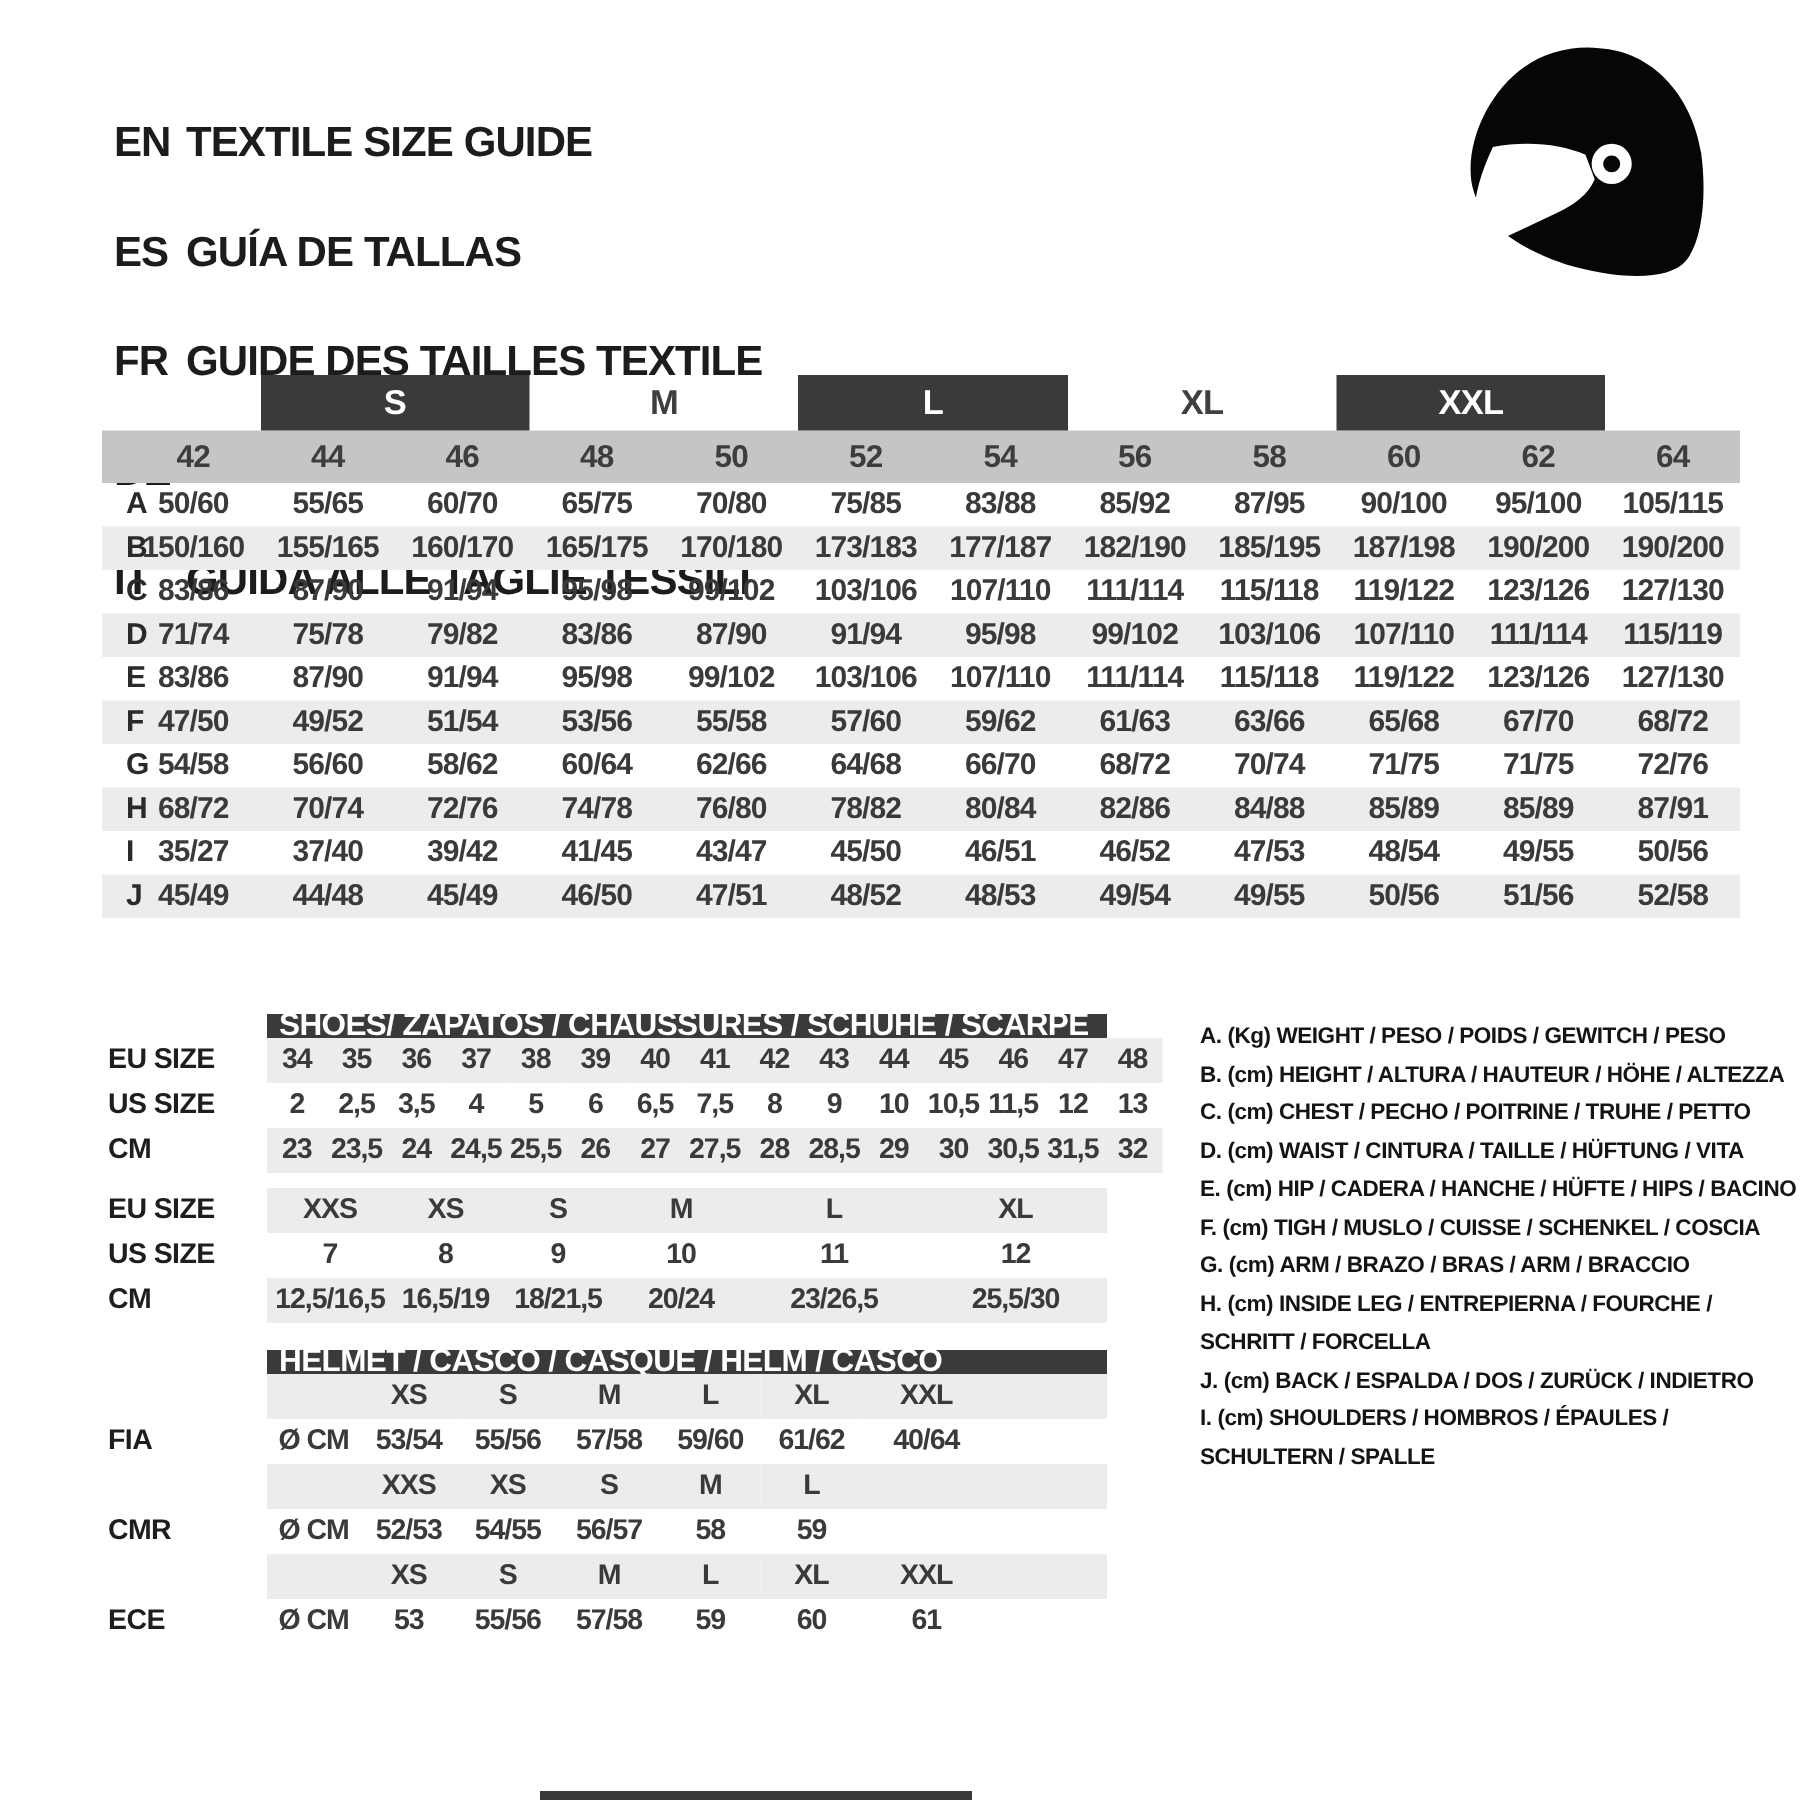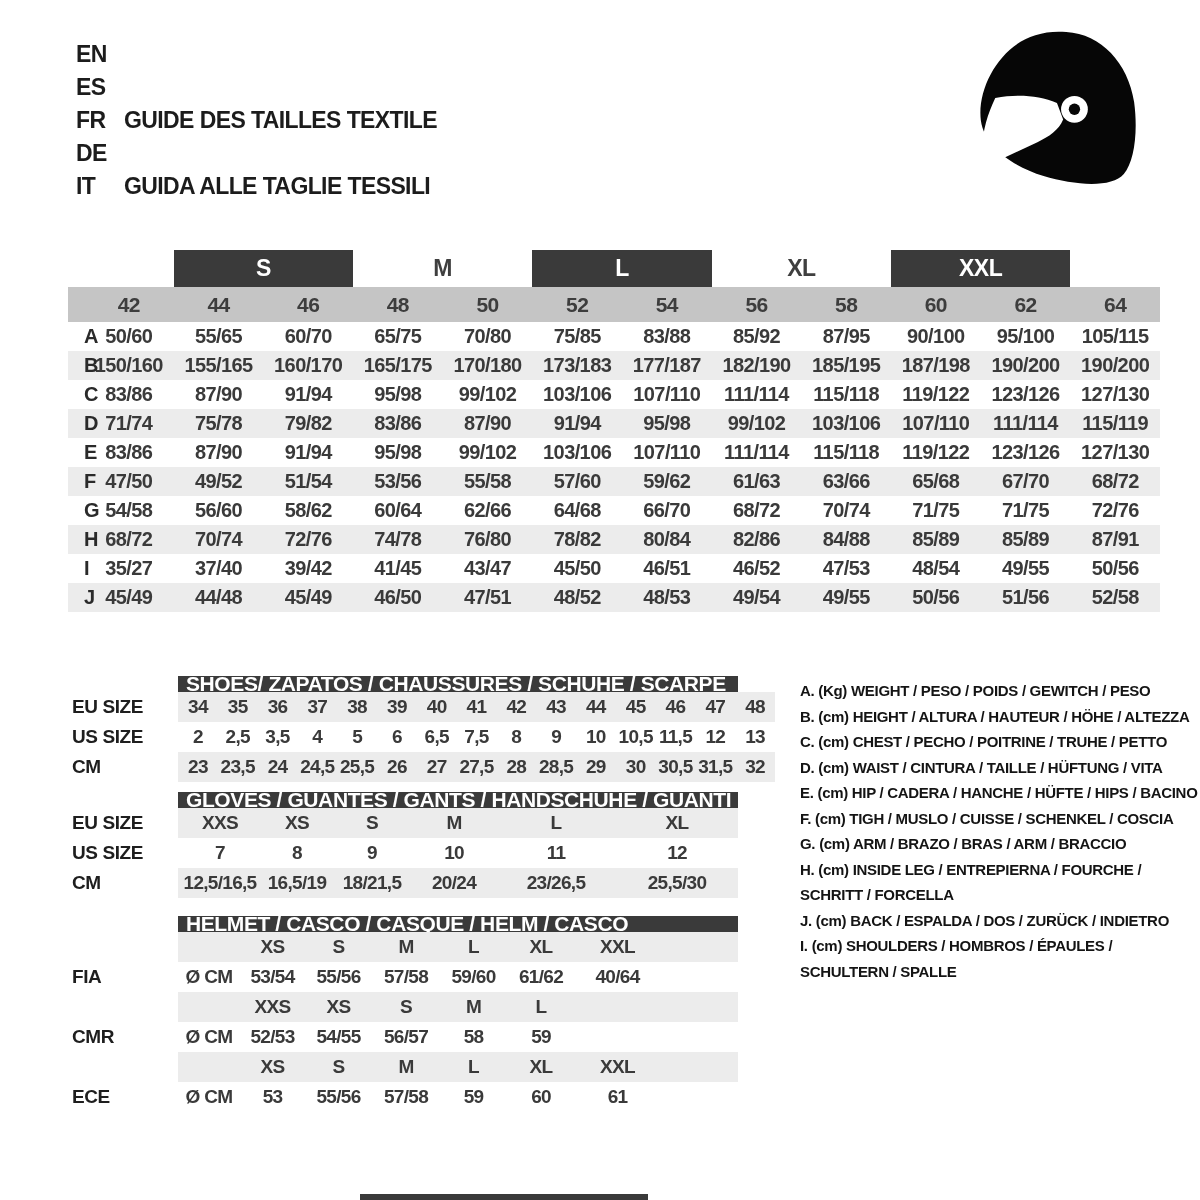--- a/index.html
+++ b/index.html
@@ -5,21 +5,21 @@
   * { box-sizing: border-box; }
   html,body { margin:0; padding:0; }
   body {
     width:1200px; height:1200px; position:relative; overflow:hidden;
     background:#ffffff; color:#1c1c1c;
     font-family:"Liberation Sans", sans-serif; font-weight:bold;
   }
 
   
   .title-block { position:absolute; left:76px; top:38px; }
-  .title-line { display:flex; line-height:33px; font-size:23px; letter-spacing:-0.6px; }
+  .title-line { display:flex; line-height:33px; font-size:28px; letter-spacing:-0.6px;margin-top:40px; }
   .title-code { width:48px; flex:0 0 48px; }
 
   
   .helmet-icon { position:absolute; left:972px; top:28px; width:172px; height:180px; }
 
   
   .main-table { position:absolute; left:68px; top:250px; width:1092px; }
   .size-groups { display:grid; grid-template-columns:16px repeat(12,1fr); height:37px; }
   .size-box, .size-plain { display:flex; align-items:center; justify-content:center; font-size:23px; letter-spacing:-0.5px; }
   .size-box { background:#3a3a3a; color:#ffffff; }
@@ -50,23 +50,25 @@
 
   
   .bottom-bar { position:absolute; left:360px; bottom:0; width:288px; height:6px; background:#3a3a3a; }
 </style>
 </head>
 <body>
 
 <div class="title-block" id="title-block">
     <div class="title-line">
       <span class="title-code">EN</span>
+      <span class="title-text">TEXTILE SIZE GUIDE</span>
     </div>
     <div class="title-line">
       <span class="title-code">ES</span>
+      <span class="title-text">GUÍA DE TALLAS</span>
     </div>
     <div class="title-line">
       <span class="title-code">FR</span>
       <span class="title-text">GUIDE DES TAILLES TEXTILE</span>
     </div>
     <div class="title-line">
       <span class="title-code">DE</span>
     </div>
     <div class="title-line">
       <span class="title-code">IT</span>
@@ -322,21 +324,20 @@
         <span class="s-cell striped">28</span>
         <span class="s-cell striped">28,5</span>
         <span class="s-cell striped">29</span>
         <span class="s-cell striped">30</span>
         <span class="s-cell striped">30,5</span>
         <span class="s-cell striped">31,5</span>
         <span class="s-cell striped">32</span>
       </div>
     </div>
   <div class="gap10"></div>
-  <div class="sub-bar">GLOVES / GUANTES / GANTS / HANDSCHUHE / GUANTI</div>
   <div id="gloves-rows">
       <div class="sub-row gloves-row">
         <span class="slabel">EU SIZE</span>
         <span class="s-cell striped">XXS</span>
         <span class="s-cell striped">XS</span>
         <span class="s-cell striped">S</span>
         <span class="s-cell striped">M</span>
         <span class="s-cell striped">L</span>
         <span class="s-cell striped">XL</span>
       </div>

